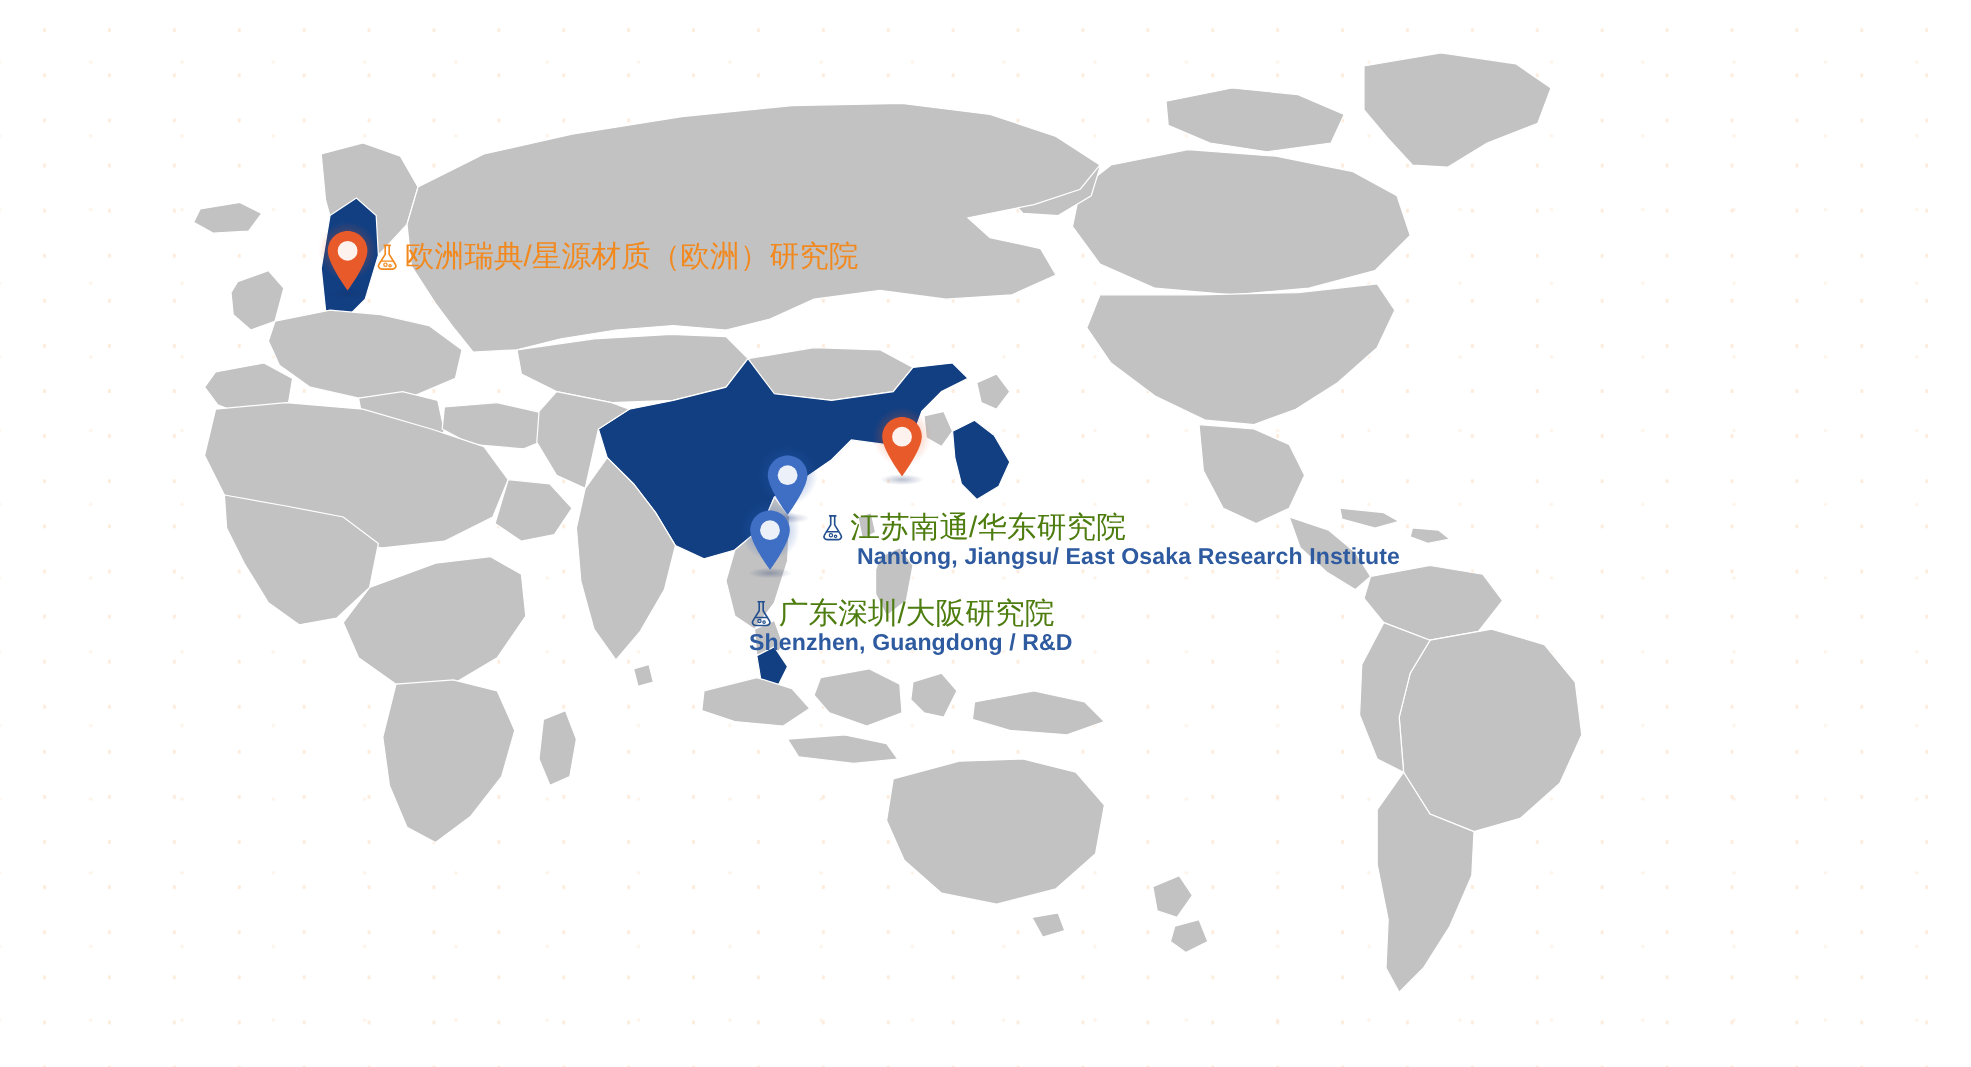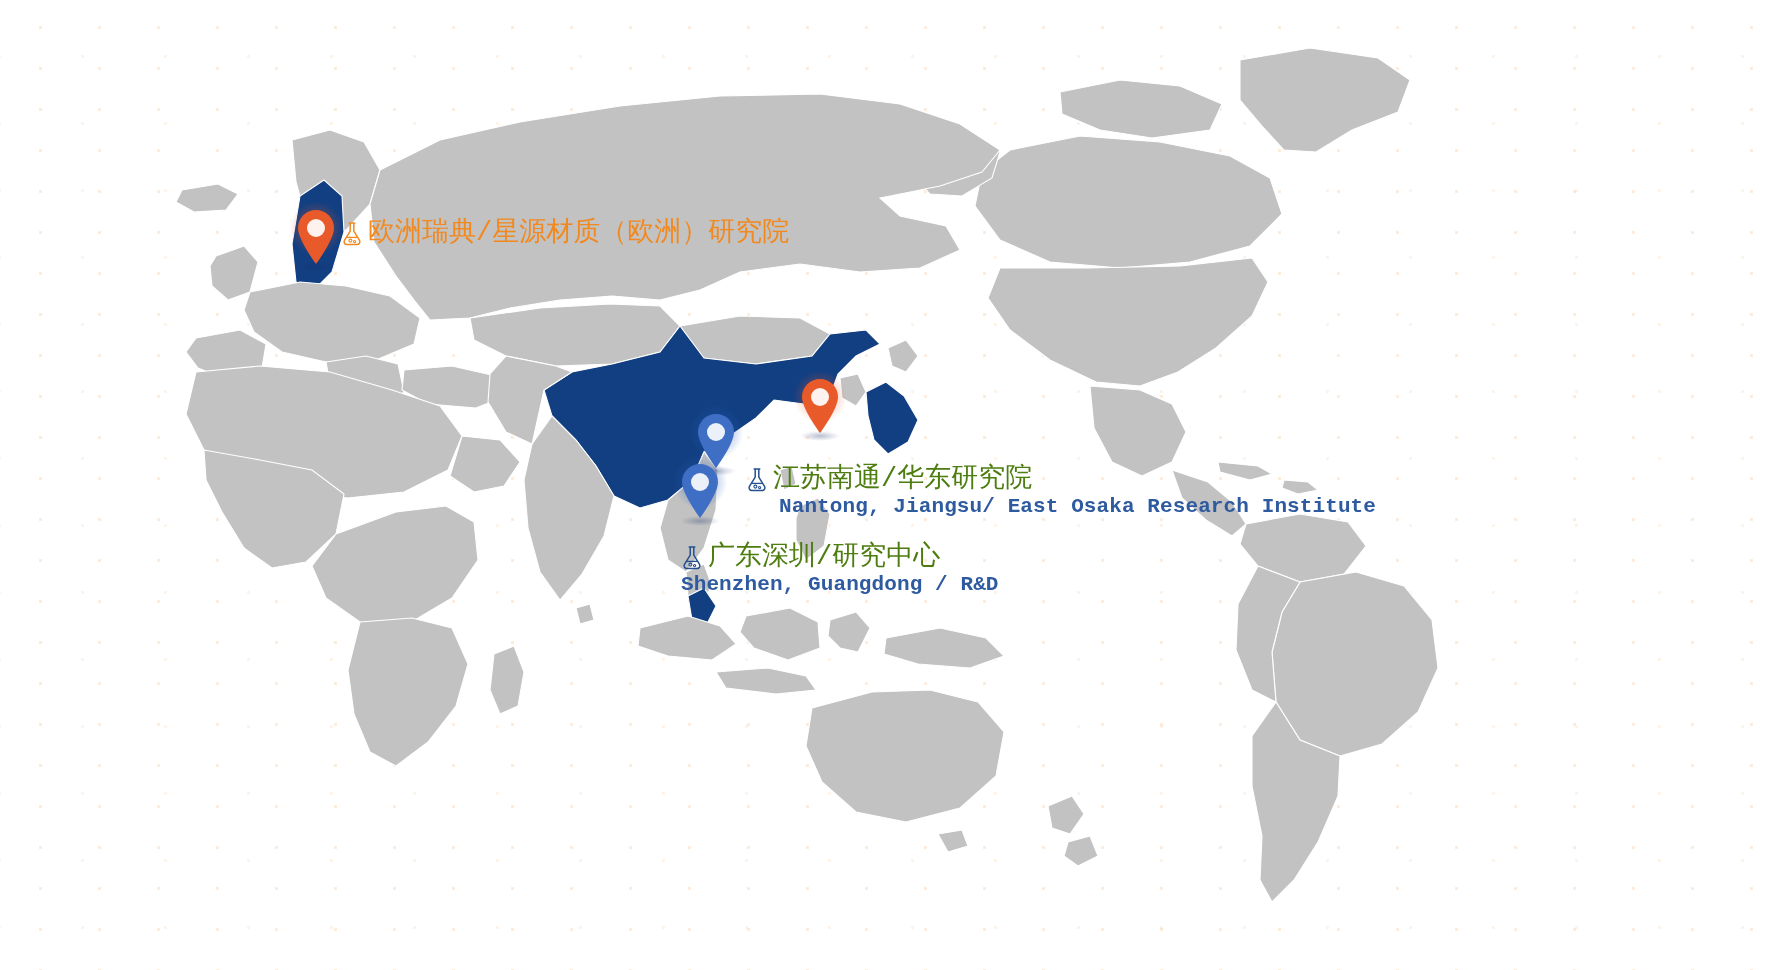--- a/index.html
+++ b/index.html
@@ -9,21 +9,20 @@
   }
   body {
     font-family: "Liberation Sans", sans-serif;
   }
   #stage {
     position: relative;
     width: 1792px;
     height: 970px;
     overflow: hidden;
     background: #ffffff;
-    font-family: Liberation Mono, monospace;
   }
   
   #dot-texture {
     position: absolute;
     inset: 0;
     background-image:
       radial-gradient(circle, rgba(243,146,55,0.17) 1.6px, transparent 1.7px),
       radial-gradient(circle, rgba(243,146,55,0.11) 1.4px, transparent 1.5px);
     background-size: 59px 41px, 83px 67px;
     background-position: 11px 7px, 41px 23px;
@@ -248,18 +247,18 @@
   </div>
 
   <div class="label c-blue" style="left:680px; top:543px;">
     <div class="label-row">
       <svg class="flask-icon" width="24" height="26" viewBox="0 0 24 26">
         <path d="M9.2 2 L14.8 2 M10.2 2 L10.2 10.2 L4.6 19.2 C3.4 21.2 4.6 23.6 7 23.6 L17 23.6 C19.4 23.6 20.6 21.2 19.4 19.2 L13.8 10.2 L13.8 2" fill="none" stroke="#24508f" stroke-width="1.5" stroke-linecap="round" stroke-linejoin="round"></path>
         <path d="M6.6 16.4 L17.4 16.4" fill="none" stroke="#24508f" stroke-width="1.3"></path>
         <circle cx="10.4" cy="19.6" r="1.5" fill="none" stroke="#24508f" stroke-width="1.1"></circle>
         <circle cx="14.6" cy="20.6" r="1.1" fill="none" stroke="#24508f" stroke-width="1.1"></circle>
       </svg>
-      <span class="label-cn">广东深圳/研究中心</span>
+      <span class="label-cn">广东深圳/大阪研究院</span>
     </div>
     <div class="label-en" style="padding-left:1px;">Shenzhen, Guangdong / R&amp;D</div>
   </div>
 
 </div>
 
 </body></html>

